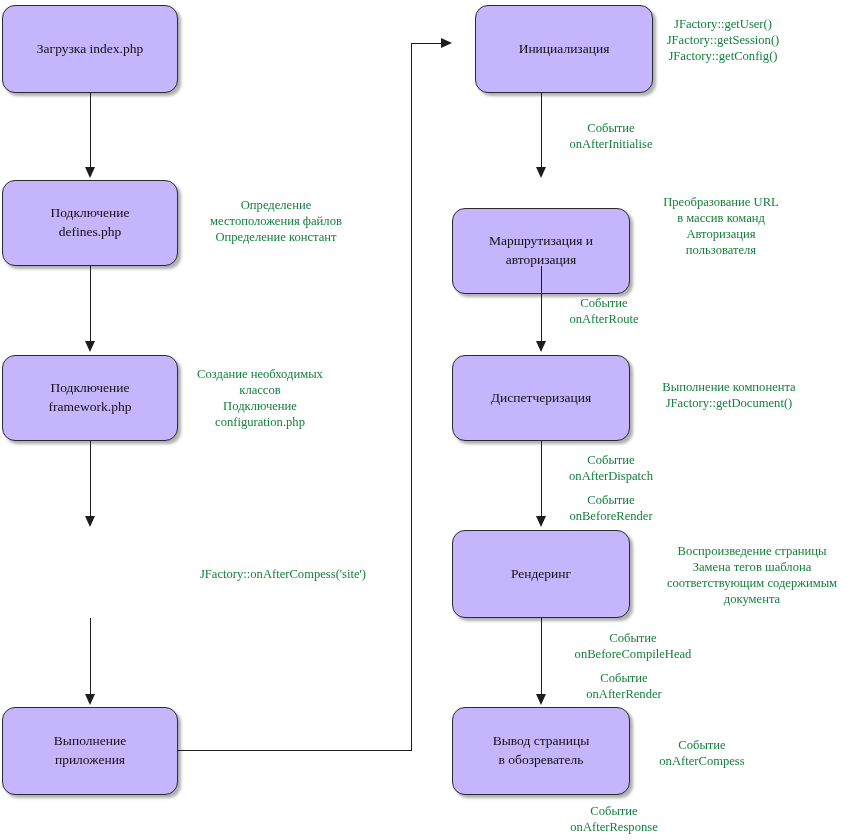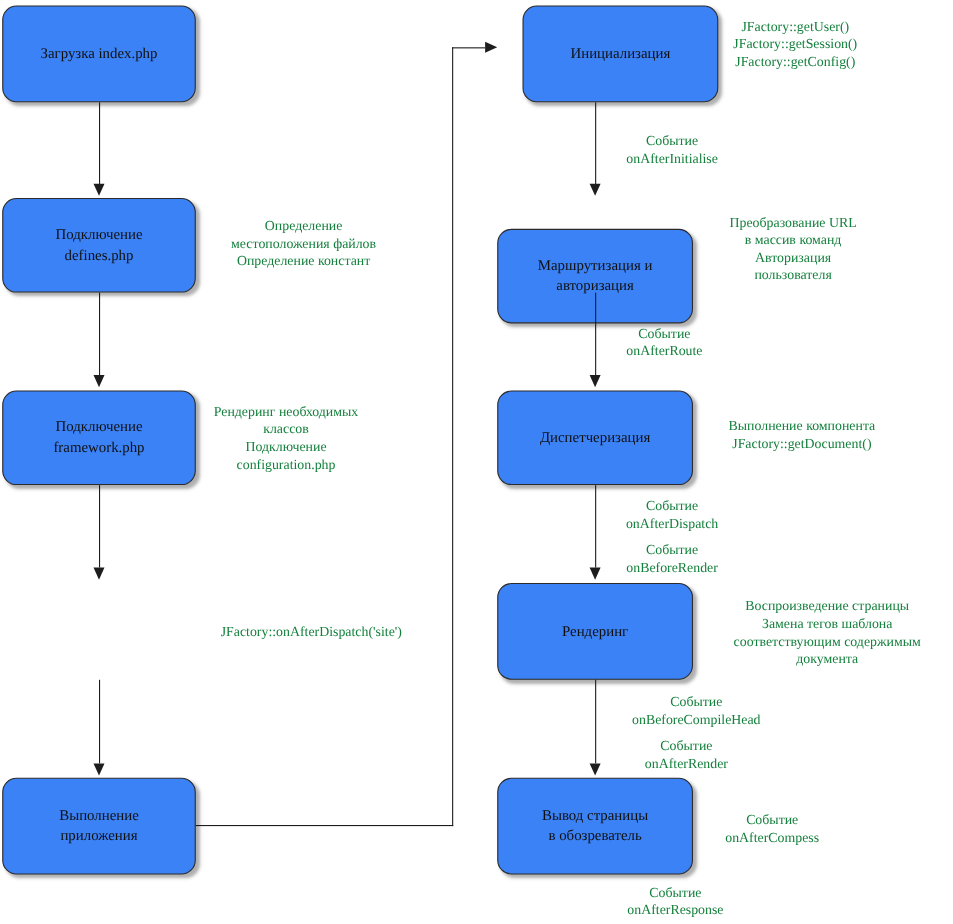--- a/index.html
+++ b/index.html
@@ -16,21 +16,21 @@
     position: relative;
     width: 866px;
     height: 840px;
     background: #ffffff;
     overflow: hidden;
   }
   
   .node {
     position: absolute;
     box-sizing: border-box;
-    background: #3b82f6;
+    background: #c4b5fd;
     border: 1.6px solid #2b2b2b;
     border-radius: 13px;
     display: flex;
     align-items: center;
     justify-content: center;
     text-align: center;
     font-size: 13.5px;
     line-height: 1.38;
     color: #101010;
     box-shadow: 3px 3px 3px rgba(110,110,110,0.55);
@@ -111,26 +111,26 @@
 
   <div class="hline" style="left:178px; top:750px; width:234px;"></div>
   <div class="vline" style="left:411px; top:43px; height:708px;"></div>
   <div class="hline" style="left:411px; top:43px; width:30px;"></div>
   <div class="arrow-right" style="left:441px; top:43px;"></div>
 
   <div class="note" style="left:276px; top:197px; width:220px;">Определение
 местоположения файлов
 Определение констант</div>
 
-  <div class="note" style="left:260px; top:366px; width:230px;">Рендеринг необходимых
+  <div class="note" style="left:260px; top:366px; width:230px;">Создание необходимых
 классов
 Подключение
 configuration.php</div>
 
-  <div class="note" style="left:283px; top:566px; width:240px;">JFactory::onAfterDispatch('site')</div>
+  <div class="note" style="left:283px; top:566px; width:240px;">JFactory::onAfterCompess('site')</div>
 
   <div class="node" style="left:452px; top:5px; width:178px; height:88px;margin-left:23px;">Инициализация</div>
 
   <div class="node" style="left:452px; top:180px; width:178px; height:86px;margin-top:28px;">Маршрутизация и
 авторизация</div>
 
   <div class="node" style="left:452px; top:355px; width:178px; height:86px;">Диспетчеризация</div>
 
   <div class="node" style="left:452px; top:707px; width:178px; height:88px;">Вывод страницы
 в обозреватель</div>

